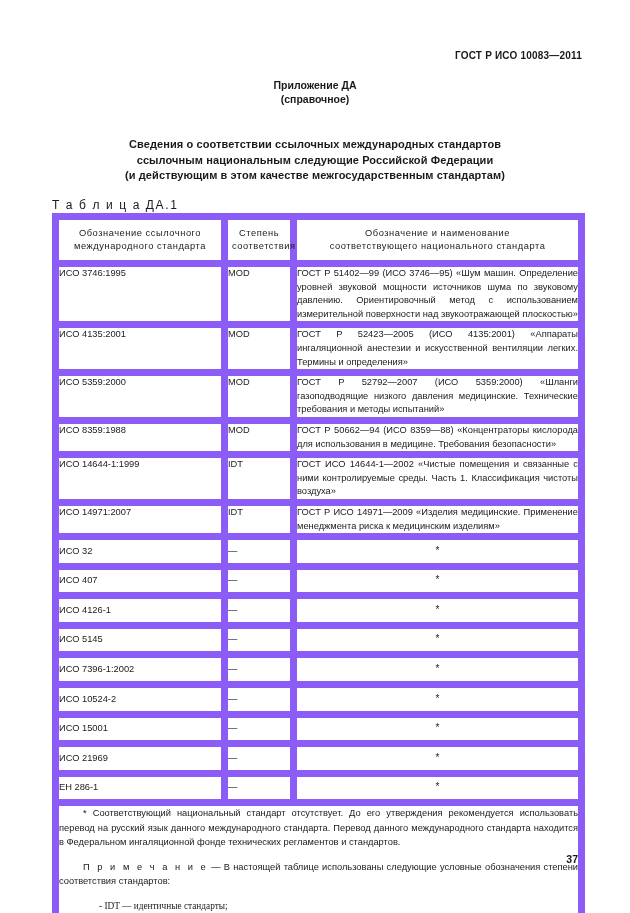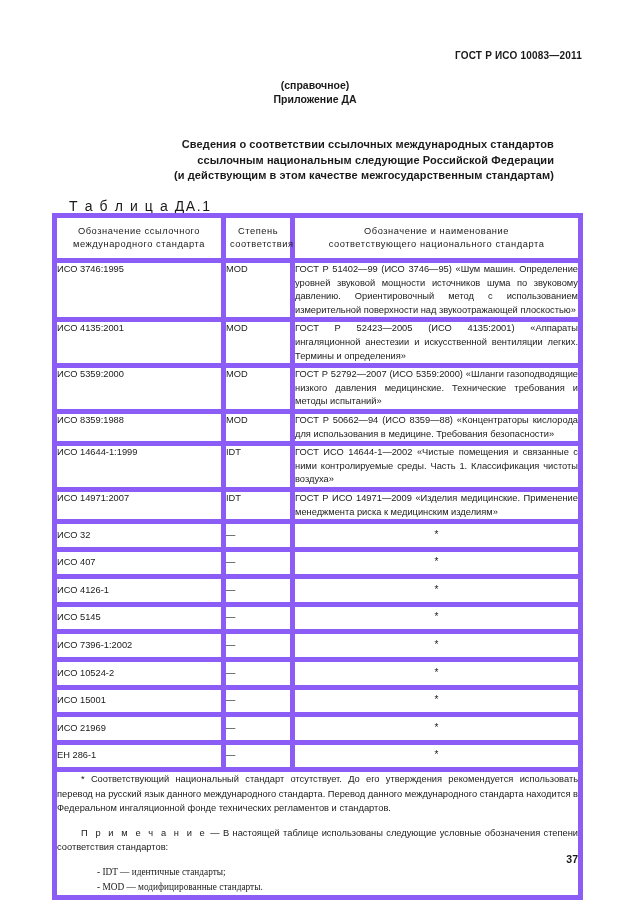--- a/index.html
+++ b/index.html
@@ -43,52 +43,52 @@
   .annex-line {
     font-size: 10.5px;
     font-weight: bold;
     line-height: 14px;
   }
 
   .title-block {
     position: absolute;
     top: 137px;
     left: 60px;
-    right: 76px;
-    text-align: right;
+    right: 60px;
+    text-align: center;
   }
   .title-line {
     font-size: 11px;
     font-weight: bold;
     line-height: 15.5px;
     letter-spacing: 0.1px;
   }
 
   
   .table-caption {
     position: absolute;
     top: 198px;
-    left: 69px;
-    font-size: 14px;
+    left: 52px;
+    font-size: 12px;
     letter-spacing: 1.6px;
     white-space: nowrap;
   }
 
   
   .std-table {
     position: absolute;
     top: 213px;
     left: 52px;
     width: 526px;
     border-collapse: collapse;
     table-layout: fixed;
     font-size: 9.3px;
   }
   .std-table td, .std-table th {
-    border: 5px solid #8b5cf6;
+    border: 7px solid #8b5cf6;
     vertical-align: top;
     padding: 0;
     margin-left: 16px;
   }
   .col-a { width: 169px; }
   .col-b { width: 69px; }
   .col-c { width: 288px; }
 
   .std-table thead th {
     text-align: center;
@@ -165,22 +165,22 @@
   }
 </style>
 </head>
 <body>
 
 <div class="page">
 
   <div class="doc-header">ГОСТ Р ИСО 10083—2011</div>
 
   <div class="annex-block">
+    <div class="annex-line">Приложение ДА</div>
     <div class="annex-line">(справочное)</div>
-    <div class="annex-line">Приложение ДА</div>
   </div>
 
   <div class="title-block">
     <div class="title-line">Сведения о соответствии ссылочных международных стандартов</div>
     <div class="title-line">ссылочным национальным следующие Российской Федерации</div>
     <div class="title-line">(и действующим в этом качестве межгосударственным стандартам)</div>
   </div>
 
   <div class="table-caption">Т а б л и ц а ДА.1</div>
 

